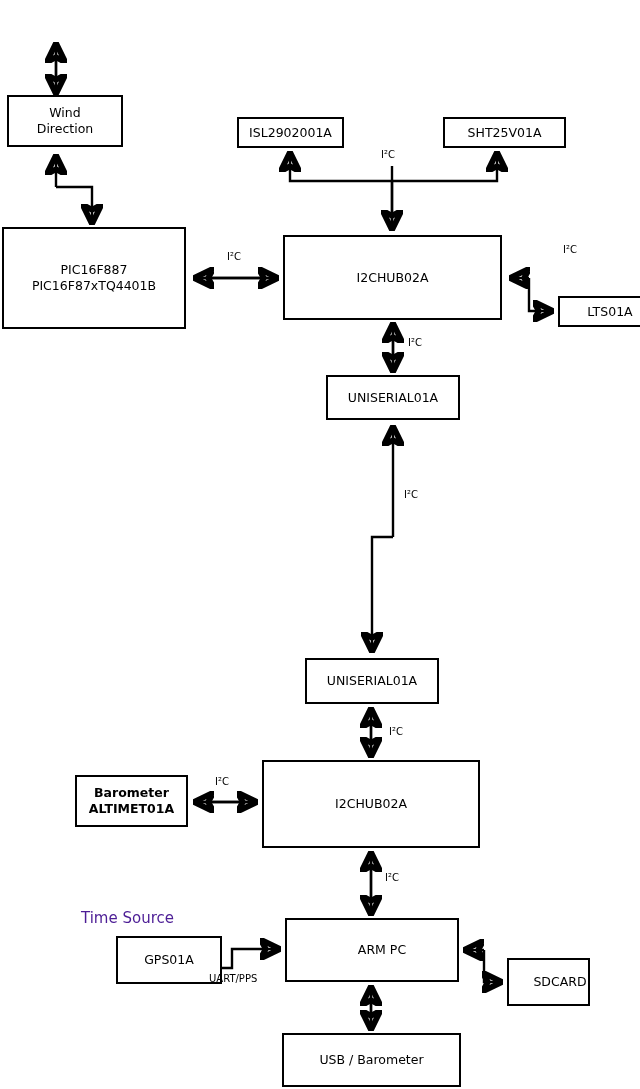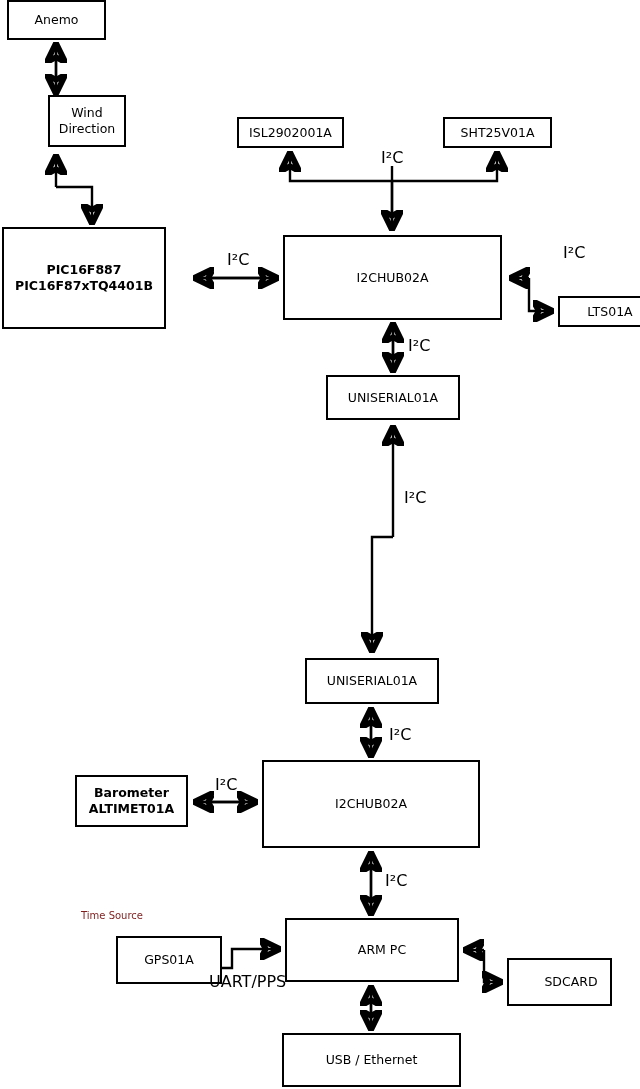--- a/index.html
+++ b/index.html
@@ -26,29 +26,29 @@
     text-align: center;
     color: #000000;
     font-size: 12.5px;
     line-height: 1.25;
     white-space: pre-line;
     z-index: 3;
   }
   .edge-label {
     position: absolute;
     color: #000000;
-    font-size: 16px;
+    font-size: 10px;
     line-height: 1;
     white-space: nowrap;
     z-index: 4;
   }
   .free-label {
     position: absolute;
-    color: #7f1d1d;
-    font-size: 10px;
+    color: #4c1d95;
+    font-size: 15px;
     line-height: 1;
     white-space: nowrap;
     z-index: 4;
   }
   svg.wires {
     position: absolute;
     left: 0;
     top: 0;
     width: 640px;
     height: 1089px;
@@ -132,52 +132,51 @@
       <path d="M484,950 L466,950" marker-end="url(#ah)"></path>
       <path d="M484,950 L484,982 L500,982" marker-end="url(#ah)"></path>
     </g>
 
     <g>
       <line x1="371" y1="1026" x2="371" y2="988" marker-end="url(#ah)"></line>
       <line x1="371" y1="992" x2="371" y2="1028" marker-end="url(#ah)"></line>
     </g>
   </svg>
 
-  <div class="node" style="left:7px;top:0px;width:99px;height:40px;">Anemo</div>
 
-  <div class="node" style="left:7px;top:95px;width:78px;height:52px;margin-left:41px;">Wind
+  <div class="node" style="left:7px;top:95px;width:116px;height:52px;">Wind
 Direction</div>
 
-  <div class="node" style="left:2px;top:227px;width:164px;height:102px;font-weight:bold;">PIC16F887
+  <div class="node" style="left:2px;top:227px;width:184px;height:102px;">PIC16F887
 PIC16F87xTQ4401B</div>
 
   <div class="node" style="left:237px;top:117px;width:107px;height:31px;">ISL2902001A</div>
 
-  <div class="node" style="left:443px;top:117px;width:109px;height:31px;">SHT25V01A</div>
+  <div class="node" style="left:443px;top:117px;width:123px;height:31px;">SHT25V01A</div>
 
   <div class="node" style="left:283px;top:235px;width:219px;height:85px;">I2CHUB02A</div>
 
   <div class="node" style="left:558px;top:296px;width:104px;height:31px;">LTS01A</div>
 
   <div class="node" style="left:326px;top:375px;width:134px;height:45px;">UNISERIAL01A</div>
 
   <div class="node" style="left:305px;top:658px;width:134px;height:46px;">UNISERIAL01A</div>
 
   <div class="node" style="left:262px;top:760px;width:218px;height:88px;">I2CHUB02A</div>
 
   <div class="node" style="left:75px;top:775px;width:113px;height:52px;font-weight:bold;">Barometer
 ALTIMET01A</div>
 
   <div class="node" style="left:68px;top:936px;width:106px;height:48px;margin-left:48px;">GPS01A</div>
 
   <div class="node" style="left:285px;top:918px;width:174px;height:64px;padding-left:20px;">ARM PC</div>
 
-  <div class="node" style="left:507px;top:958px;width:105px;height:48px;padding-left:23px;">SDCARD</div>
+  <div class="node" style="left:507px;top:958px;width:83px;height:48px;padding-left:23px;">SDCARD</div>
 
-  <div class="node" style="left:282px;top:1033px;width:179px;height:54px;">USB / Ethernet</div>
+  <div class="node" style="left:282px;top:1033px;width:179px;height:54px;">USB / Barometer</div>
 
   <div class="free-label" style="left:81px;top:911px;">Time Source</div>
 
   <div class="edge-label" style="left:381px;top:150px;">I²C</div>
 
   <div class="edge-label" style="left:227px;top:252px;">I²C</div>
 
   <div class="edge-label" style="left:563px;top:245px;">I²C</div>
 
   <div class="edge-label" style="left:408px;top:338px;">I²C</div>

